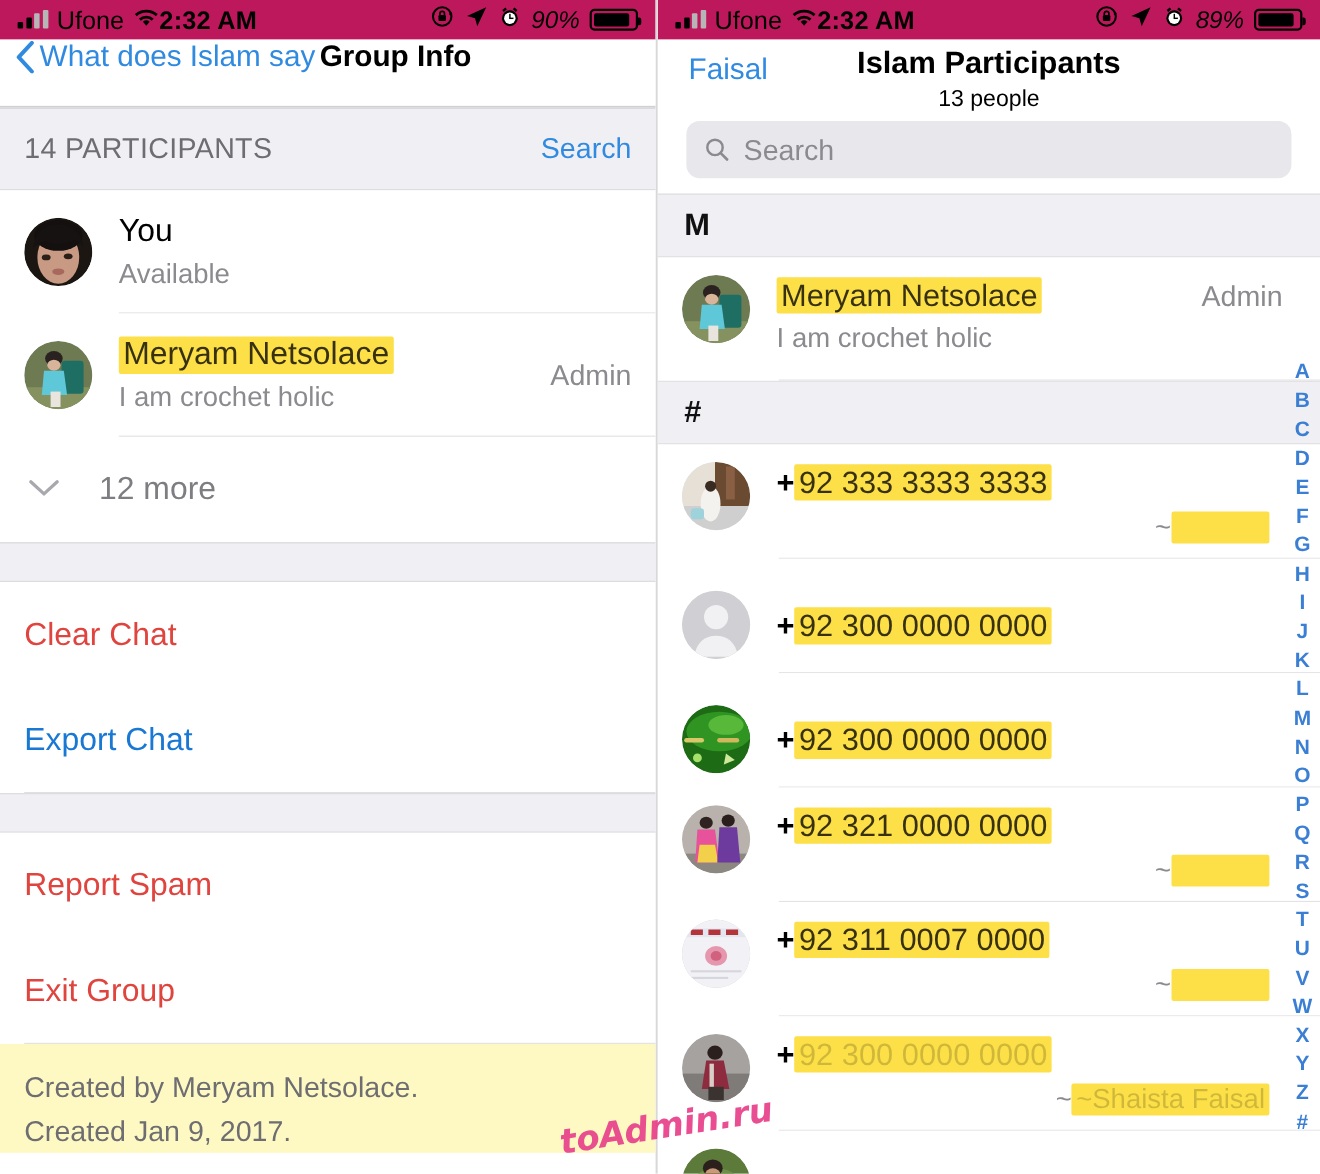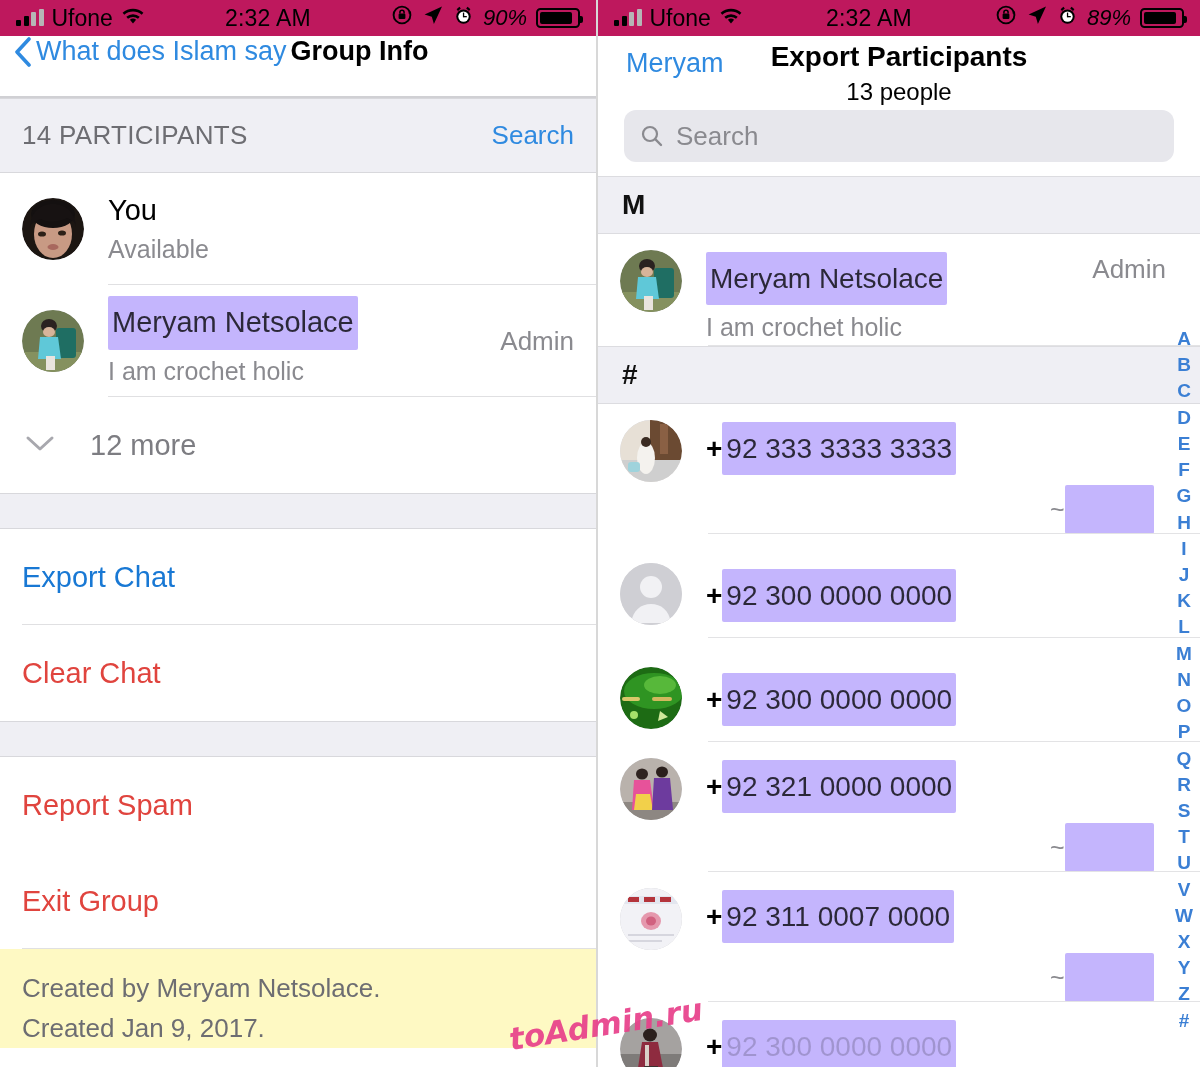--- a/index.html
+++ b/index.html
@@ -16,21 +16,21 @@
   .panel-left  { width: 598px; border-right: 2px solid #d8d8d8; }
   .panel-right { width: 602px; }
 
   
   .statusbar {
     height: 36px; display: flex; align-items: center;
     padding: 0 16px; font-size: 23px; font-weight: 700; color: #000;
     background: #be185d;
   }
   .sb-left  { display: flex; align-items: center; gap: 8px; flex: 0 0 auto; }
-  .sb-mid   { flex: 1; text-align: center; font-size: 23px; font-weight: 400; letter-spacing: .2px; }
+  .sb-mid   { flex: 1; font-size: 23px; font-weight: 700; letter-spacing: .2px; }
   .sb-right { display: flex; align-items: center; gap: 9px; flex: 0 0 auto; font-style: italic; }
   .signal { display: flex; align-items: flex-end; gap: 2.5px; height: 16px; }
   .signal i { width: 5px; background: #000; border-radius: 1px; display: block; }
   .signal i:nth-child(1){ height: 6px; }
   .signal i:nth-child(2){ height: 10px; }
   .signal i:nth-child(3){ height: 14px; background:#b6b6b6; }
   .signal i:nth-child(4){ height: 17px; background:#b6b6b6; }
   .carrier { font-size: 23px; font-weight: 400; }
   .battery {
     width: 44px; height: 20px; border: 2.2px solid #000; border-radius: 4.5px;
@@ -71,23 +71,23 @@
     flex: 0 0 auto; margin-right: 24px; background:#d8d8dc;
   }
   .avatar svg { display: block; width: 100%; height: 100%; }
   .pinfo { flex: 1; min-width: 0; }
   .pname { font-size: 29px; color: #000; line-height: 1.15; }
   .pstatus { font-size: 25px; color: #8a8a8f; margin-top: 7px; line-height: 1.15; }
   .ptag { font-size: 26px; color: #8a8a8f; flex:0 0 auto; margin-left: 14px; }
 
   
   .redact {
-    display: inline-block; background: #c4b5fd; border-radius: 2px;
+    display: inline-block; background: #fde047; border-radius: 2px;
     color: rgba(0,0,0,0.55); position: relative; white-space: nowrap;
-    padding: 10px 4px;
+    padding: 0 4px;
   }
   .redact.strong { color: rgba(0,0,0,0.78); }
   .redact.faint { color: rgba(0,0,0,0.18); }
   .redact.blank { color: transparent; }
 
   
   .morerow { display:flex; align-items:center; height: 96px; padding: 0 22px; background:#fff; }
   .morechev { width: 36px; margin-right: 32px; flex:0 0 auto; }
   .moretext { font-size: 29px; color: #7d7d82; }
 
@@ -100,21 +100,21 @@
   .blue { color: #1878d4; }
   .red  { color: #e0443e; }
 
   .footnote { background:#fef9c3; padding: 20px 22px 0 22px; flex:1; }
   .footnote div { font-size: 26px; color: #6d6d72; line-height: 1.52; }
 
   
   .r-navbar { padding: 4px 20px 0 20px; background:#fff; position:relative; height: 64px; }
   .r-cancel { position:absolute; left: 28px; top: 12px; font-size: 27px; color: #2f8ae0; cursor:pointer; }
   .r-title { text-align:center; font-size: 28px; font-weight: 700; color:#000; line-height: 1.2; }
-  .r-sub { text-align:center; font-size: 24px; color:#000; margin-top: 4px; }
+  .r-sub { text-align:center; font-size: 21px; color:#000; margin-top: 4px; }
 
   .searchwrap { padding: 10px 26px 14px 26px; background:#fff; }
   .searchbar {
     background:#e7e7ec; border-radius: 12px; height: 52px;
     display:flex; align-items:center; padding: 0 16px; gap: 12px; cursor:text;
   }
   .searchbar .mag { width: 24px; height: 24px; flex:0 0 auto; }
   .searchbar .ph { font-size: 26px; color:#8a8a8f; }
 
   .secthead {
@@ -285,25 +285,25 @@
         <svg width="36" height="22" viewBox="0 0 36 22">
             <path d="M6 6l12 11L30 6" fill="none" stroke="#a8a8ae" stroke-width="3" stroke-linecap="round" stroke-linejoin="round"></path>
           </svg>
       </span>
       <span class="moretext">12 more</span>
     </div>
 
     <div class="spacer"></div>
 
     <div class="arow">
+      <span class="red">Clear Chat</span>
+    </div>
+    <div class="arow">
       <span class="blue">Export Chat</span>
       <div class="sep"></div>
-    </div>
-    <div class="arow">
-      <span class="red">Clear Chat</span>
     </div>
 
     <div class="spacer"></div>
 
     <div class="arow">
       <span class="red">Report Spam</span>
     </div>
     <div class="arow">
       <span class="red">Exit Group</span>
       <div class="sep"></div>
@@ -360,22 +360,22 @@
             </svg>
         </span>
         <span class="pct">89%</span>
         <span class="battery">
             <span style="width:89%"></span>
           </span>
       </div>
     </div>
 
     <div class="r-navbar">
-      <span class="r-cancel">Meryam</span>
-      <div class="r-title">Export Participants</div>
+      <span class="r-cancel">Faisal</span>
+      <div class="r-title">Islam Participants</div>
       <div class="r-sub">13 people</div>
     </div>
 
     <div class="searchwrap">
       <div class="searchbar">
         <span class="mag">
           <svg width="24" height="24" viewBox="0 0 24 24">
               <circle cx="10" cy="10" r="7" fill="none" stroke="#8a8a8f" stroke-width="2.2"></circle>
               <path d="M15.2 15.2L21 21" stroke="#8a8a8f" stroke-width="2.4" stroke-linecap="round"></path>
             </svg>

